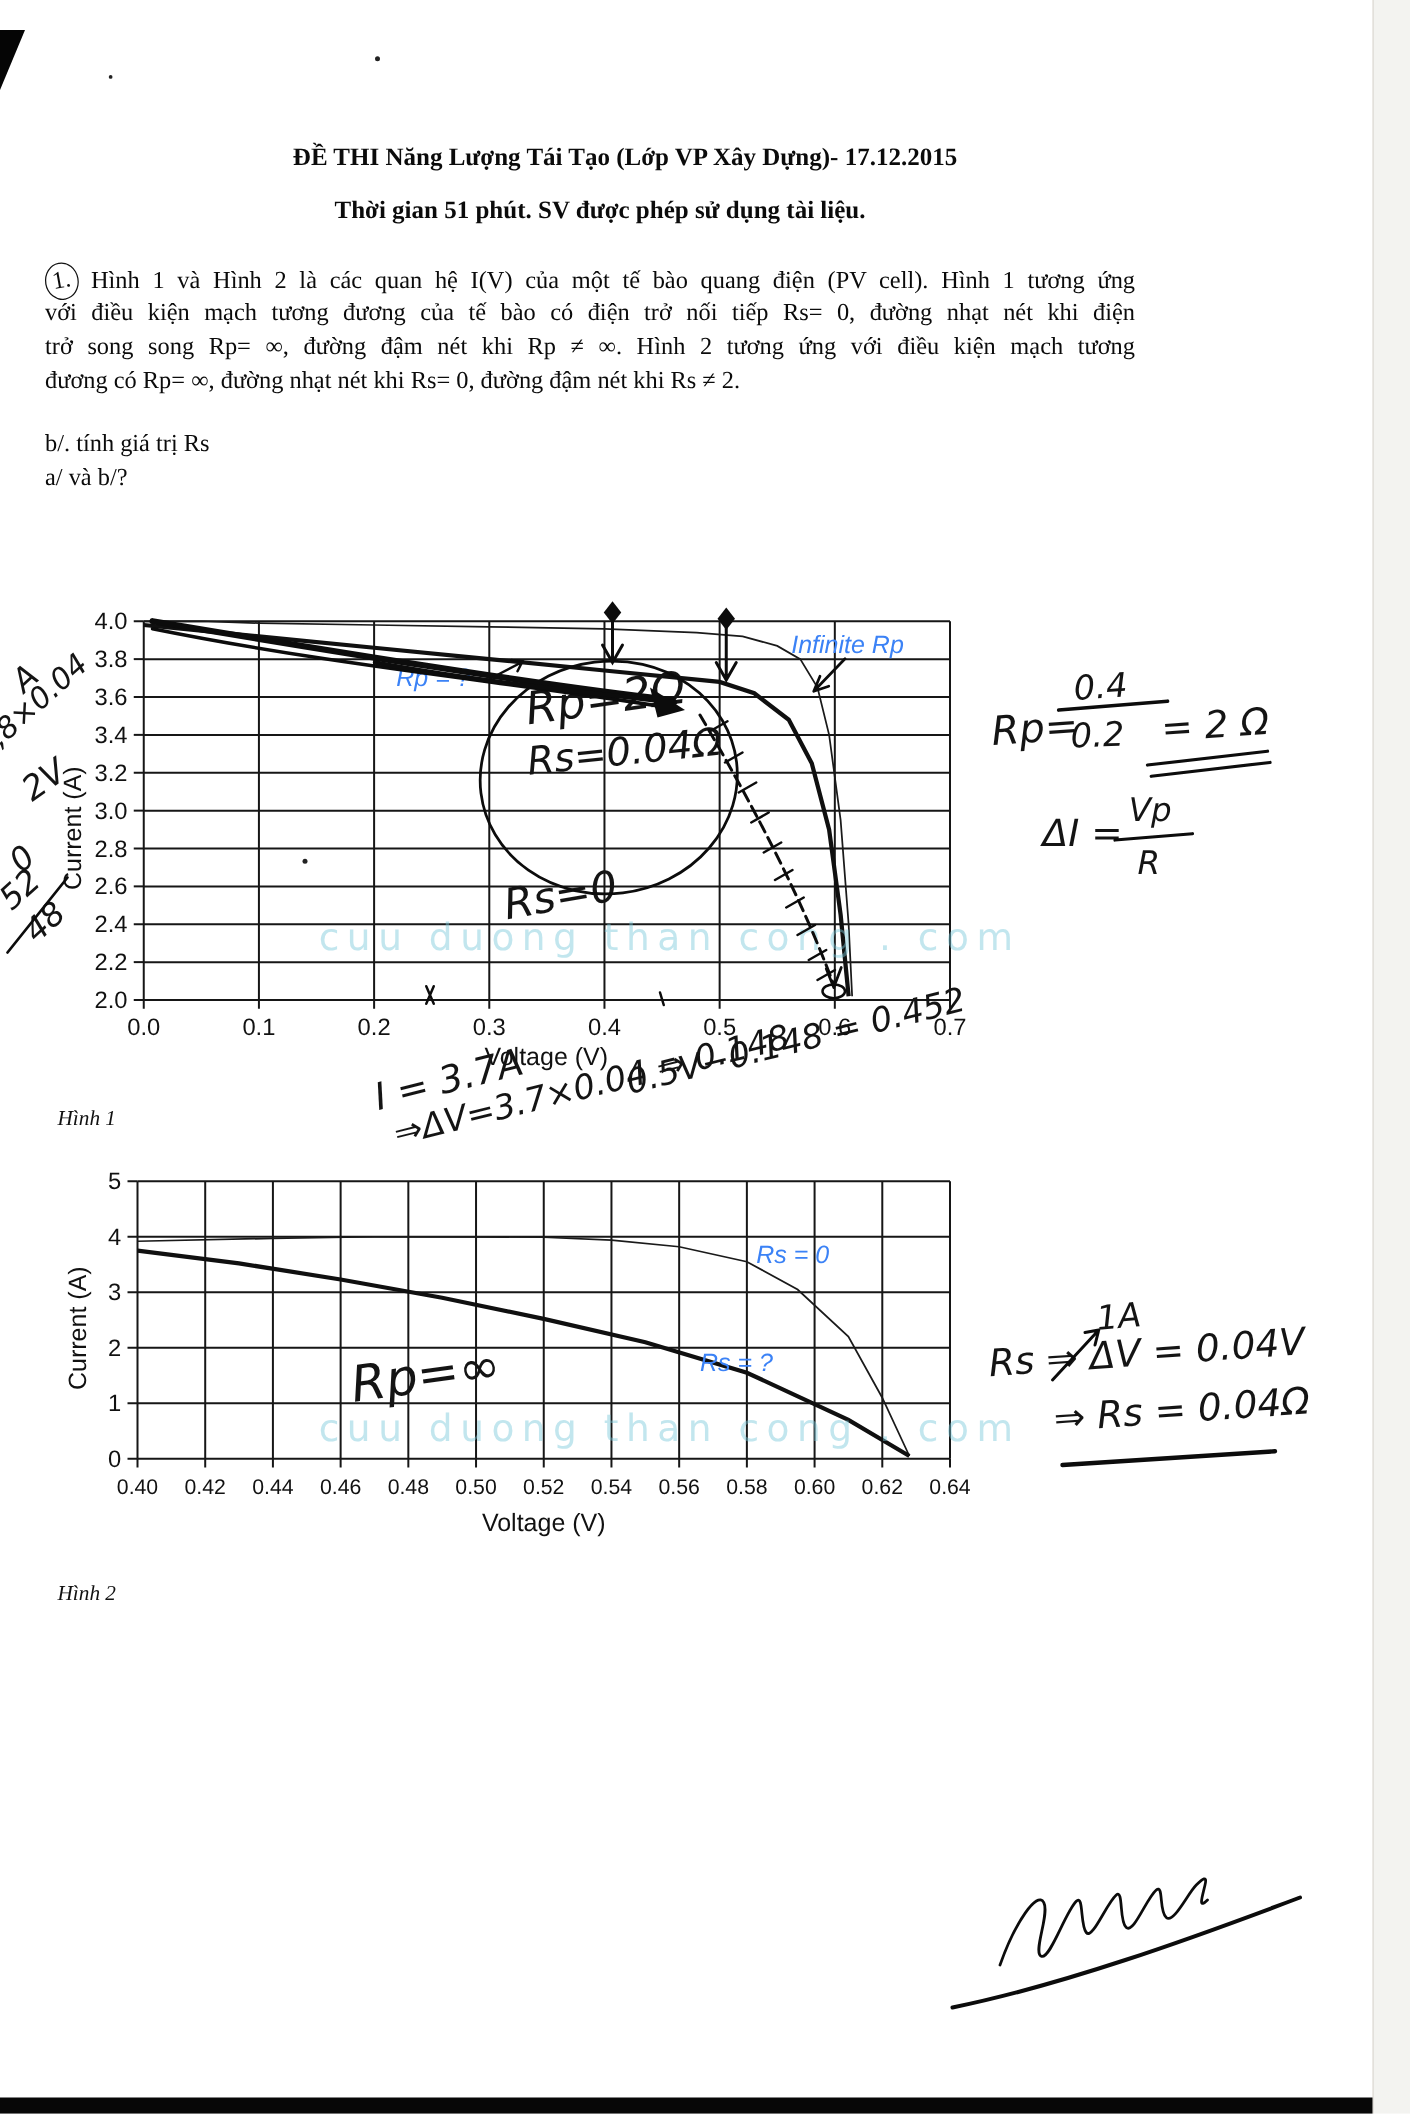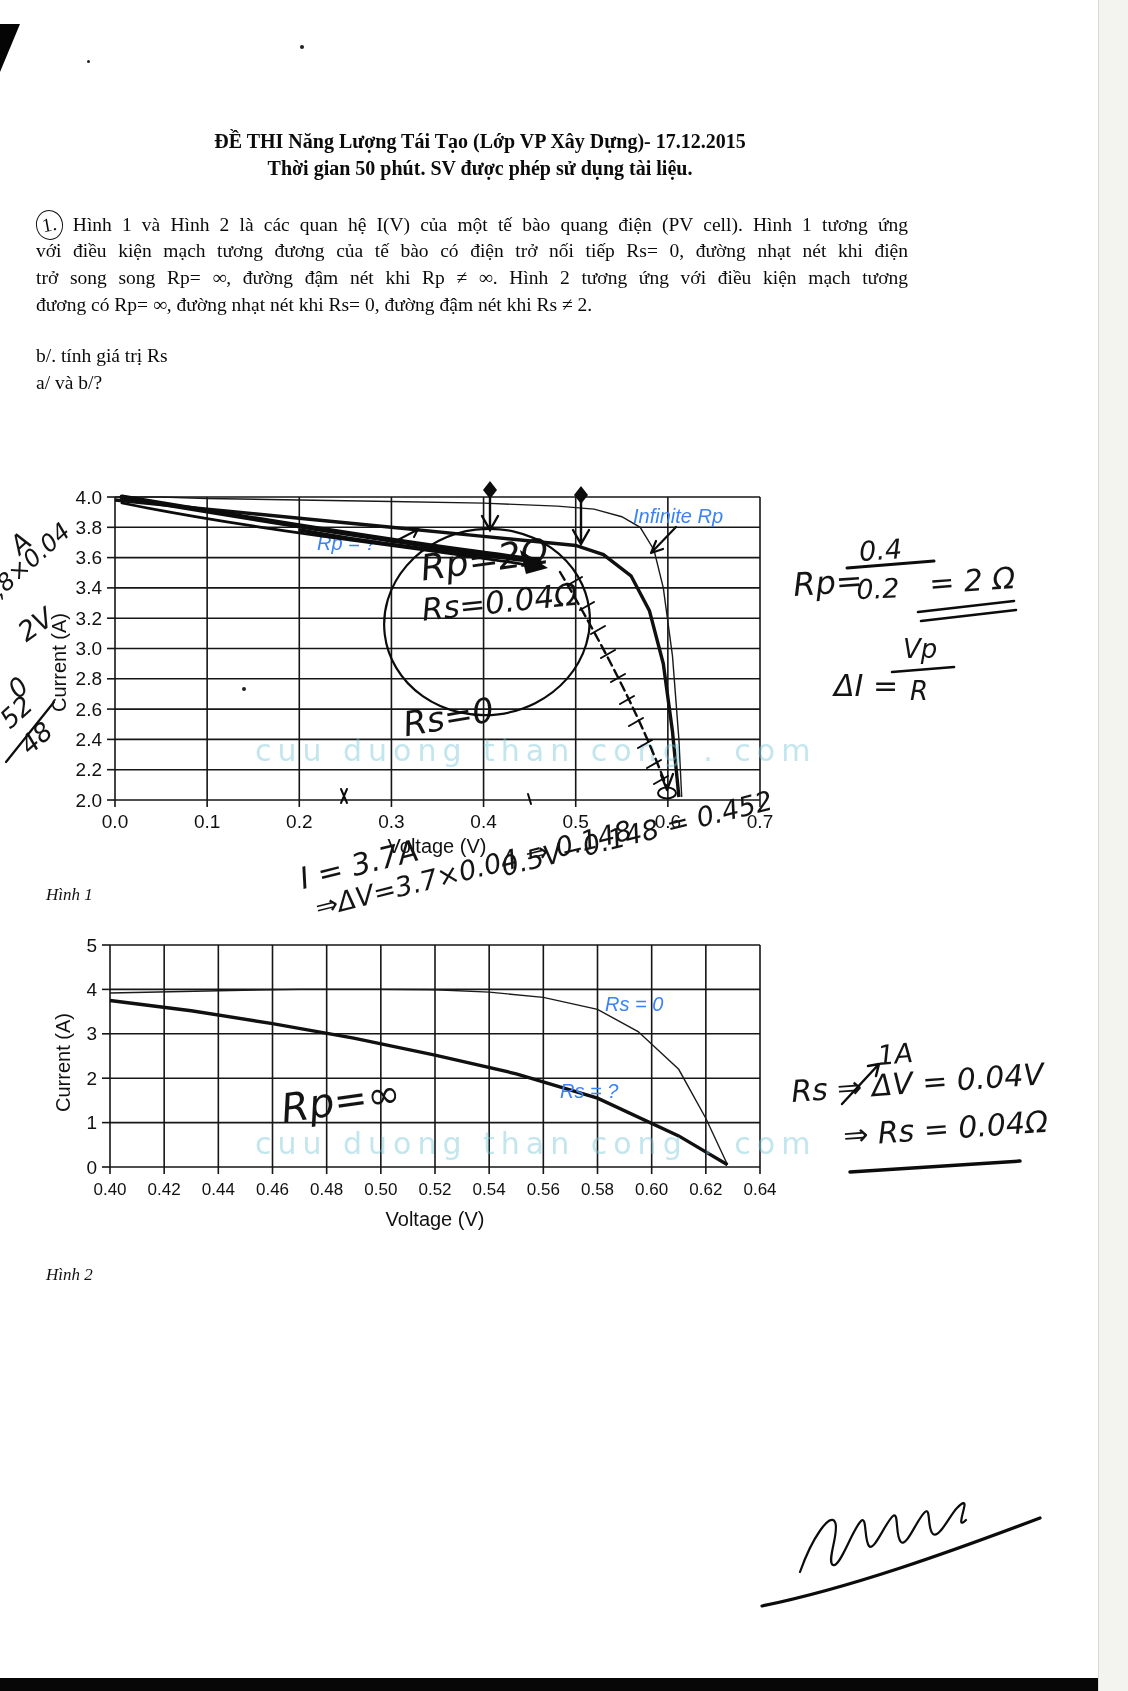--- a/index.html
+++ b/index.html
@@ -44,22 +44,22 @@
 </head>
 <body>
 
 <div class="corner-mark"></div>
 <div class="edge-strip"></div>
 <div class="bottom-bar"></div>
 <span class="dot" style="left:300px;top:45px;width:4px;height:4px;"></span>
 <span class="dot" style="left:87px;top:60px;width:3px;height:3px;"></span>
 <span class="dot" style="left:242px;top:687px;width:4px;height:4px;"></span>
 
-<div class="title" style="top:130px;">ĐỀ THI Năng Lượng Tái Tạo (Lớp VP Xây Dựng)- 17.12.2015</div>
-<div class="title" style="top:157px;">Thời gian 50 phút. SV được phép sử dụng tài liệu.</div>
+<div class="title" style="top:115px;margin-left:20px;">ĐỀ THI Năng Lượng Tái Tạo (Lớp VP Xây Dựng)- 17.12.2015</div>
+<div class="title" style="top:157px;">Thời gian 51 phút. SV được phép sử dụng tài liệu.</div>
 
 <div class="para just" style="top:210px;">
   <span class="circled">1.</span>
   <span>Hình 1 và Hình 2 là các quan hệ I(V) của một tế bào quang điện (PV cell). Hình 1 tương ứng</span>
 </div>
 <div class="para just" style="top:237px;">với điều kiện mạch tương đương của tế bào có điện trở nối tiếp Rs= 0, đường nhạt nét khi điện</div>
 <div class="para just" style="top:264px;">trở song song Rp= ∞, đường đậm nét khi Rp ≠ ∞. Hình 2 tương ứng với điều kiện mạch tương</div>
 <div class="para" style="top:291px;">đương có Rp= ∞, đường nhạt nét khi Rs= 0, đường đậm nét khi Rs ≠ 2.</div>
 
 <div class="para tasks" style="top:342px;">
@@ -205,21 +205,21 @@
 
 <div class="hw" style="left:418px;top:548px;font-size:36px;transform:rotate(-8deg);">Rp=2Ω</div>
 <div class="hw" style="left:420px;top:592px;font-size:31px;transform:rotate(-6deg);">Rs=0.04Ω</div>
 <div class="hw" style="left:400px;top:705px;font-size:34px;transform:rotate(-10deg);">Rs=0</div>
 
 <div class="hw" style="left:792px;top:566px;font-size:32px;transform:rotate(-4deg);">Rp=</div>
 <div class="hw" style="left:858px;top:536px;font-size:27px;transform:rotate(-4deg);">0.4</div>
 <div class="hw" style="left:856px;top:574px;font-size:27px;transform:rotate(-2deg);">0.2</div>
 <div class="hw" style="left:928px;top:566px;font-size:30px;transform:rotate(-4deg);">= 2 Ω</div>
 
-<div class="hw" style="left:834px;top:668px;font-size:30px;">ΔI =</div>
+<div class="hw" style="left:834px;top:650px;font-size:30px;">ΔI =</div>
 <div class="hw" style="left:903px;top:634px;font-size:26px;">Vp</div>
 <div class="hw" style="left:910px;top:676px;font-size:26px;">R</div>
 
 <div class="hw" style="left:4px;top:538px;font-size:26px;transform:rotate(-42deg);">A</div>
 <div class="hw" style="left:-26px;top:592px;font-size:24px;transform:rotate(-42deg);">3,8×0.04</div>
 <div class="hw" style="left:12px;top:622px;font-size:27px;transform:rotate(-35deg);">2V</div>
 <div class="hw" style="left:2px;top:682px;font-size:26px;transform:rotate(-42deg);">0</div>
 <div class="hw" style="left:-6px;top:712px;font-size:26px;transform:rotate(-42deg);">52</div>
 <div class="hw" style="left:14px;top:738px;font-size:26px;transform:rotate(-42deg);">48</div>
 

